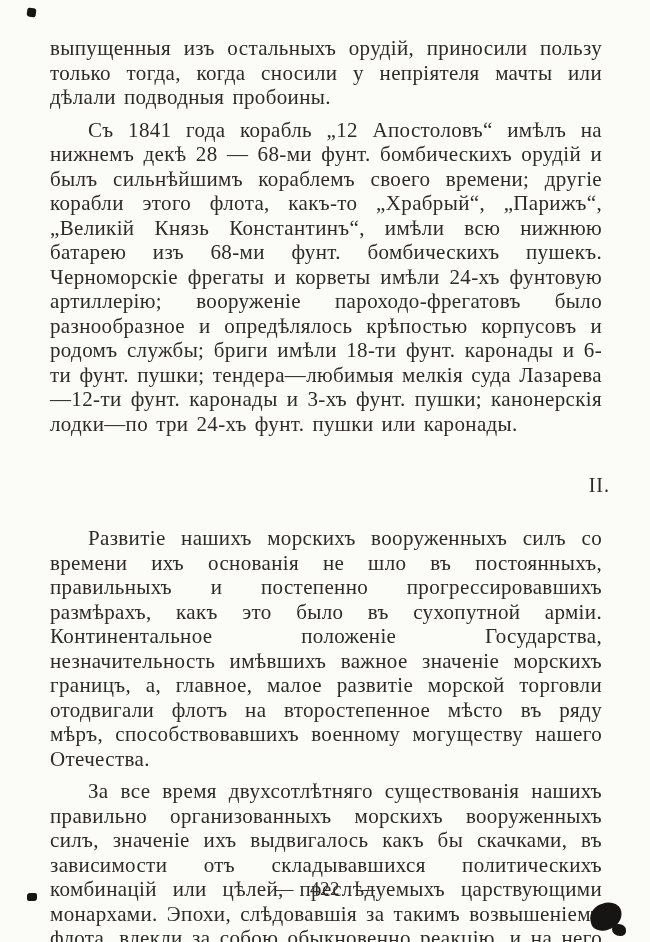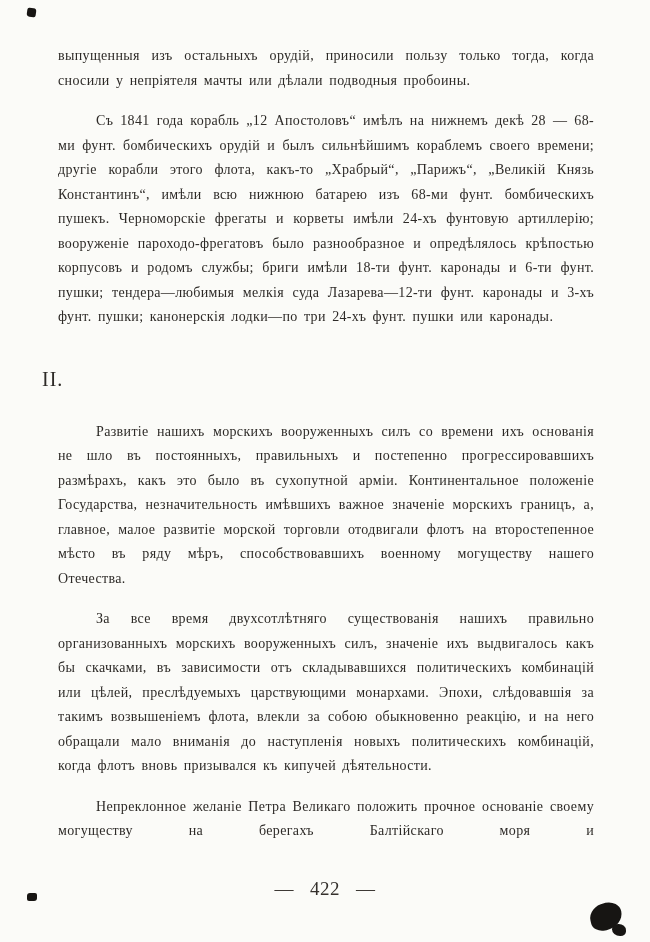--- a/index.html
+++ b/index.html
@@ -16,39 +16,39 @@
     overflow: hidden;
   }
   .page {
     position: relative;
     width: 650px;
     height: 942px;
     box-sizing: border-box;
     padding: 28px 40px 0 42px;
   }
   .text-block p {
-    margin: 16px;
-    font-size: 14px;
+    margin: 8px;
+    font-size: 21px;
     line-height: 24.5px;
     text-align: justify;
     text-indent: 38px;
     letter-spacing: 0.35px;
     word-spacing: 2.5px;
   }
   .text-block p.no-indent {
     text-indent: 0;
   }
   .text-block p.continues {
     text-align-last: justify;
   }
   .section-heading {
     font-size: 20px;
     font-weight: normal;
     letter-spacing: 1px;
-    text-align: left;
+    text-align: right;
     margin: 36px 0 28px 0;
     line-height: 26px;
   }
   .footer {
     position: absolute;
     left: 0;
     right: 0;
     top: 878px;
     text-align: center;
     font-size: 19px;

